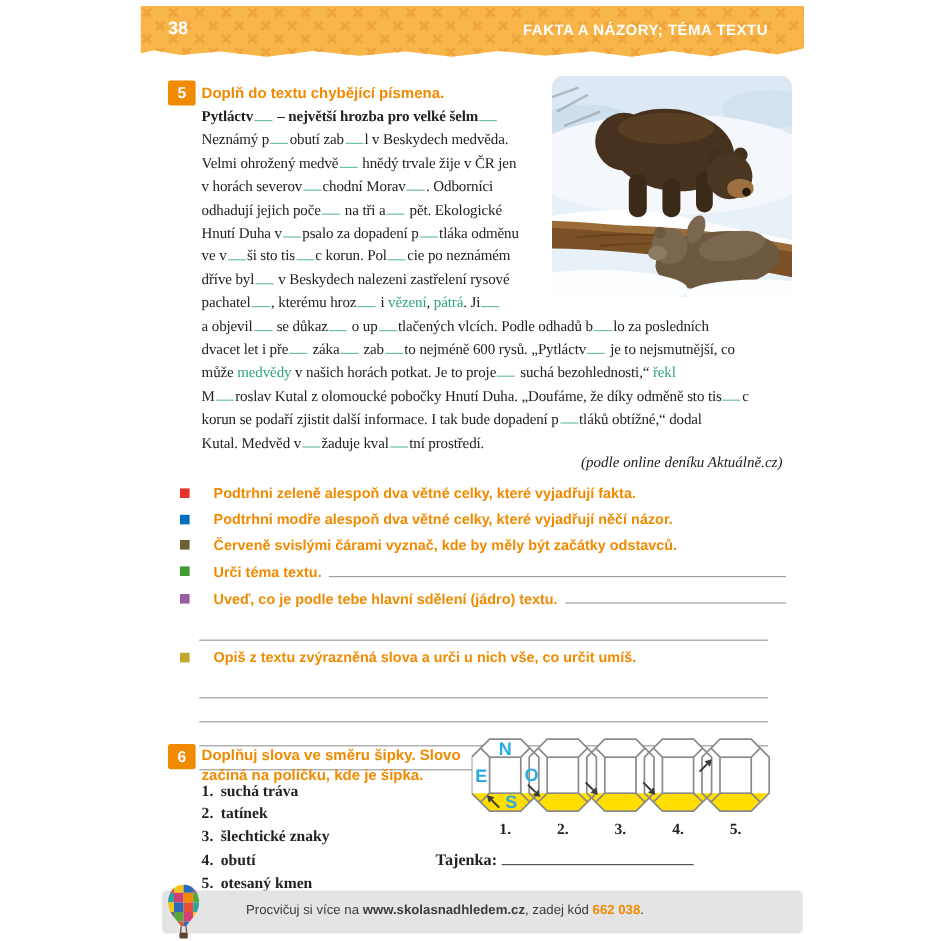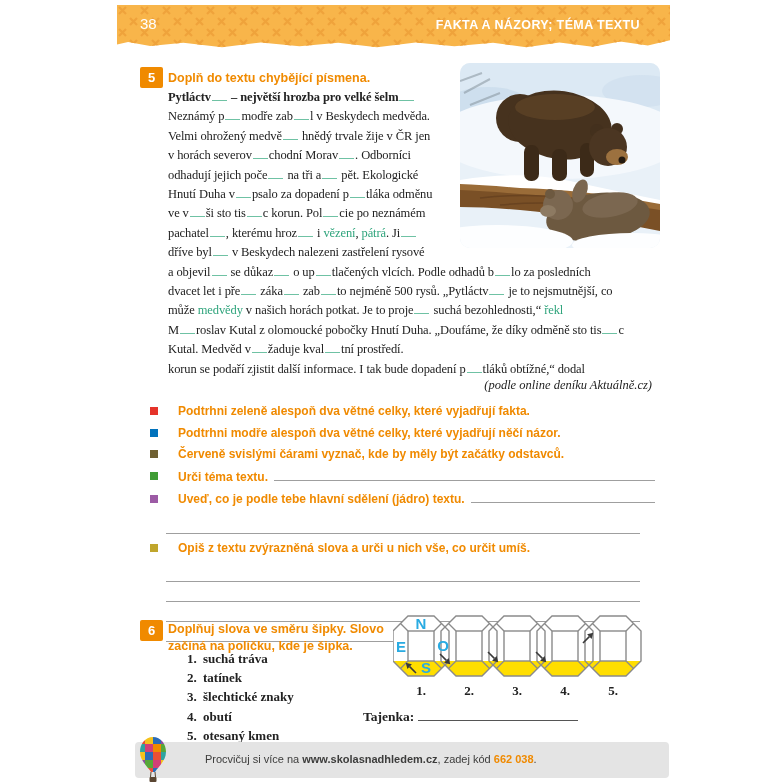--- a/index.html
+++ b/index.html
@@ -5,21 +5,21 @@
   html,body{margin:0;padding:0;background:#fff;}
   .canvas{position:relative;width:784px;height:784px;background:#fff;overflow:hidden;
           font-family:"Liberation Sans",sans-serif;}
   .page{position:absolute;left:117px;top:0;width:553px;height:784px;}
 
   
   .header{position:absolute;left:0;top:5px;width:553px;height:44px;background:var(--header-bg);
           clip-path:polygon(0 0,100% 0,100% 80%,96% 92%,91% 83%,86% 95%,80% 85%,74% 96%,68% 86%,
           61% 94%,54% 85%,47% 96%,40% 86%,33% 94%,26% 85%,19% 96%,12% 86%,6% 93%,2% 84%,0 90%);}
   .header svg.pat{position:absolute;inset:0;}
-  .page-num{position:absolute;left:23px;top:10px;color:#fff;font-weight:400;font-size:15px;z-index:2;}
+  .page-num{position:absolute;left:23px;top:10px;color:#fff;font-weight:700;font-size:15px;z-index:2;}
   .header-title{position:absolute;right:30px;top:13px;color:#fff;font-weight:700;font-size:12.5px;
           letter-spacing:.4px;z-index:2;margin-left:20px;}
 
   .numbox{position:absolute;width:23px;height:21px;background:var(--accent);color:#fff;
           font-weight:700;font-size:13px;display:flex;align-items:center;justify-content:center;
           border-radius:2px;}
   .instr{position:absolute;color:var(--accent);font-weight:700;font-size:12.5px;line-height:17px;}
 
   
   .textblock{position:absolute;left:51px;top:88px;width:500px;font-family:"Liberation Serif",serif;
@@ -43,21 +43,21 @@
   .bullet{flex:0 0 8px;width:8px;height:8px;margin-right:8px;align-self:center;}
   .task-text{color:var(--accent);font-weight:700;font-size:12px;white-space:nowrap;margin-left:12px;}
   .task-line{flex:1 1 auto;border-bottom:1px solid var(--line-gray);height:11px;margin-left:6px;
           min-width:30px;max-width:490px;}
   .answer-line{height:19px;border-bottom:1px solid var(--line-gray);margin-left:16px;width:474px;}
   .task-gap{height:7px;}
 
   
   .ex6-list{position:absolute;left:51px;top:651px;font-family:"Liberation Serif",serif;
           font-size:13px;font-weight:700;color:#222;}
-  .ex6-item{margin-bottom:3.2px;white-space:nowrap;margin-left:19px;}
+  .ex6-item{margin-bottom:3.2px;white-space:nowrap;}
   .ex6-item .num{display:inline-block;width:16px;}
   .puzzle{position:absolute;left:276px;top:615px;}
   .tajenka{position:absolute;left:246px;top:708px;font-family:"Liberation Serif",serif;
           font-weight:700;font-size:13.5px;color:#222;}
   .tajenka .tline2{display:inline-block;width:160px;border-bottom:1px solid #555;height:12px;}
 
   
   .footer{position:absolute;left:18px;top:742px;width:534px;height:36px;background:var(--footer-bg);
           border-radius:4px;}
   .footer-text{position:absolute;left:70px;top:11px;font-size:11px;color:#3c3c3b;}
@@ -117,34 +117,34 @@
         <circle cx="90" cy="131" r="5" fill="#6d5940"></circle>
         <ellipse cx="88" cy="148" rx="8" ry="6" fill="#8d7a62"></ellipse>
         <ellipse cx="120" cy="128" rx="7" ry="12" fill="#7b6750" transform="rotate(22 120 128)"></ellipse>
         <ellipse cx="38" cy="178" rx="75" ry="16" fill="#fdfeff"></ellipse>
         <ellipse cx="172" cy="182" rx="60" ry="12" fill="#fdfeff"></ellipse>
       </svg>
     </div>
 
     <div class="textblock">
         <div class="tline headline"><span>Pytláctv</span><span class="blank"></span><span> – největší hrozba pro velké šelm</span><span class="blank"></span></div>
-        <div class="tline"><span>Neznámý p</span><span class="blank"></span><span>modře zab</span><span class="blank"></span><span>l v Beskydech medvěda.</span></div>
+        <div class="tline"><span>Neznámý p</span><span class="blank"></span><span>obutí zab</span><span class="blank"></span><span>l v Beskydech medvěda.</span></div>
         <div class="tline"><span>Velmi ohrožený medvě</span><span class="blank"></span><span> hnědý trvale žije v ČR jen</span></div>
         <div class="tline"><span>v horách severov</span><span class="blank"></span><span>chodní Morav</span><span class="blank"></span><span>. Odborníci</span></div>
         <div class="tline"><span>odhadují jejich poče</span><span class="blank"></span><span> na tři a</span><span class="blank"></span><span> pět. Ekologické</span></div>
         <div class="tline"><span class="italic">Hnutí Duha</span><span> v</span><span class="blank"></span><span>psalo za dopadení p</span><span class="blank"></span><span>tláka odměnu</span></div>
         <div class="tline"><span>ve v</span><span class="blank"></span><span>ši sto tis</span><span class="blank"></span><span>c korun. Pol</span><span class="blank"></span><span>cie po neznámém</span></div>
+        <div class="tline"><span>dříve byl</span><span class="blank"></span><span> v Beskydech nalezeni zastřelení rysové</span></div>
         <div class="tline"><span>pachatel</span><span class="blank"></span><span>, kterému hroz</span><span class="blank"></span><span> i </span><span class="green">vězení</span><span>, </span><span class="green">pátrá</span><span>. Ji</span><span class="blank"></span></div>
-        <div class="tline"><span>dříve byl</span><span class="blank"></span><span> v Beskydech nalezeni zastřelení rysové</span></div>
         <div class="tline"><span>a objevil</span><span class="blank"></span><span> se důkaz</span><span class="blank"></span><span> o up</span><span class="blank"></span><span>tlačených vlcích. Podle odhadů b</span><span class="blank"></span><span>lo za posledních</span></div>
-        <div class="tline"><span>dvacet let i pře</span><span class="blank"></span><span> záka</span><span class="blank"></span><span> zab</span><span class="blank"></span><span>to nejméně 500 rysů. „Pytláctv</span><span class="blank"></span><span> je to nejsmutnější, co</span></div>
+        <div class="tline"><span>dvacet let i pře</span><span class="blank"></span><span> záka</span><span class="blank"></span><span> zab</span><span class="blank"></span><span>to nejméně 600 rysů. „Pytláctv</span><span class="blank"></span><span> je to nejsmutnější, co</span></div>
         <div class="tline"><span>může </span><span class="green">medvědy</span><span> v našich horách potkat. Je to proje</span><span class="blank"></span><span> suchá bezohlednosti,“ </span><span class="green">řekl</span></div>
         <div class="tline"><span>M</span><span class="blank"></span><span>roslav Kutal z olomoucké pobočky </span><span class="italic">Hnutí Duha</span><span>. „Doufáme, že díky odměně sto tis</span><span class="blank"></span><span>c</span></div>
+        <div class="tline"><span>korun se podaří zjistit další informace. I tak bude dopadení p</span><span class="blank"></span><span>tláků obtížné,“ dodal</span></div>
         <div class="tline"><span>Kutal. Medvěd v</span><span class="blank"></span><span>žaduje kval</span><span class="blank"></span><span>tní prostředí.</span></div>
-        <div class="tline"><span>korun se podaří zjistit další informace. I tak bude dopadení p</span><span class="blank"></span><span>tláků obtížné,“ dodal</span></div>
       </div>
     <div class="attribution">(podle online deníku Aktuálně.cz)</div>
 
     <div class="tasks">
         <div class="task-row">
           <span class="bullet" style="background: rgb(229, 51, 42);"></span>
           <span class="task-text">Podtrhni zeleně alespoň dva větné celky, které vyjadřují fakta.</span>
         </div>
         <div class="task-row">
           <span class="bullet" style="background: rgb(0, 114, 188);"></span>

